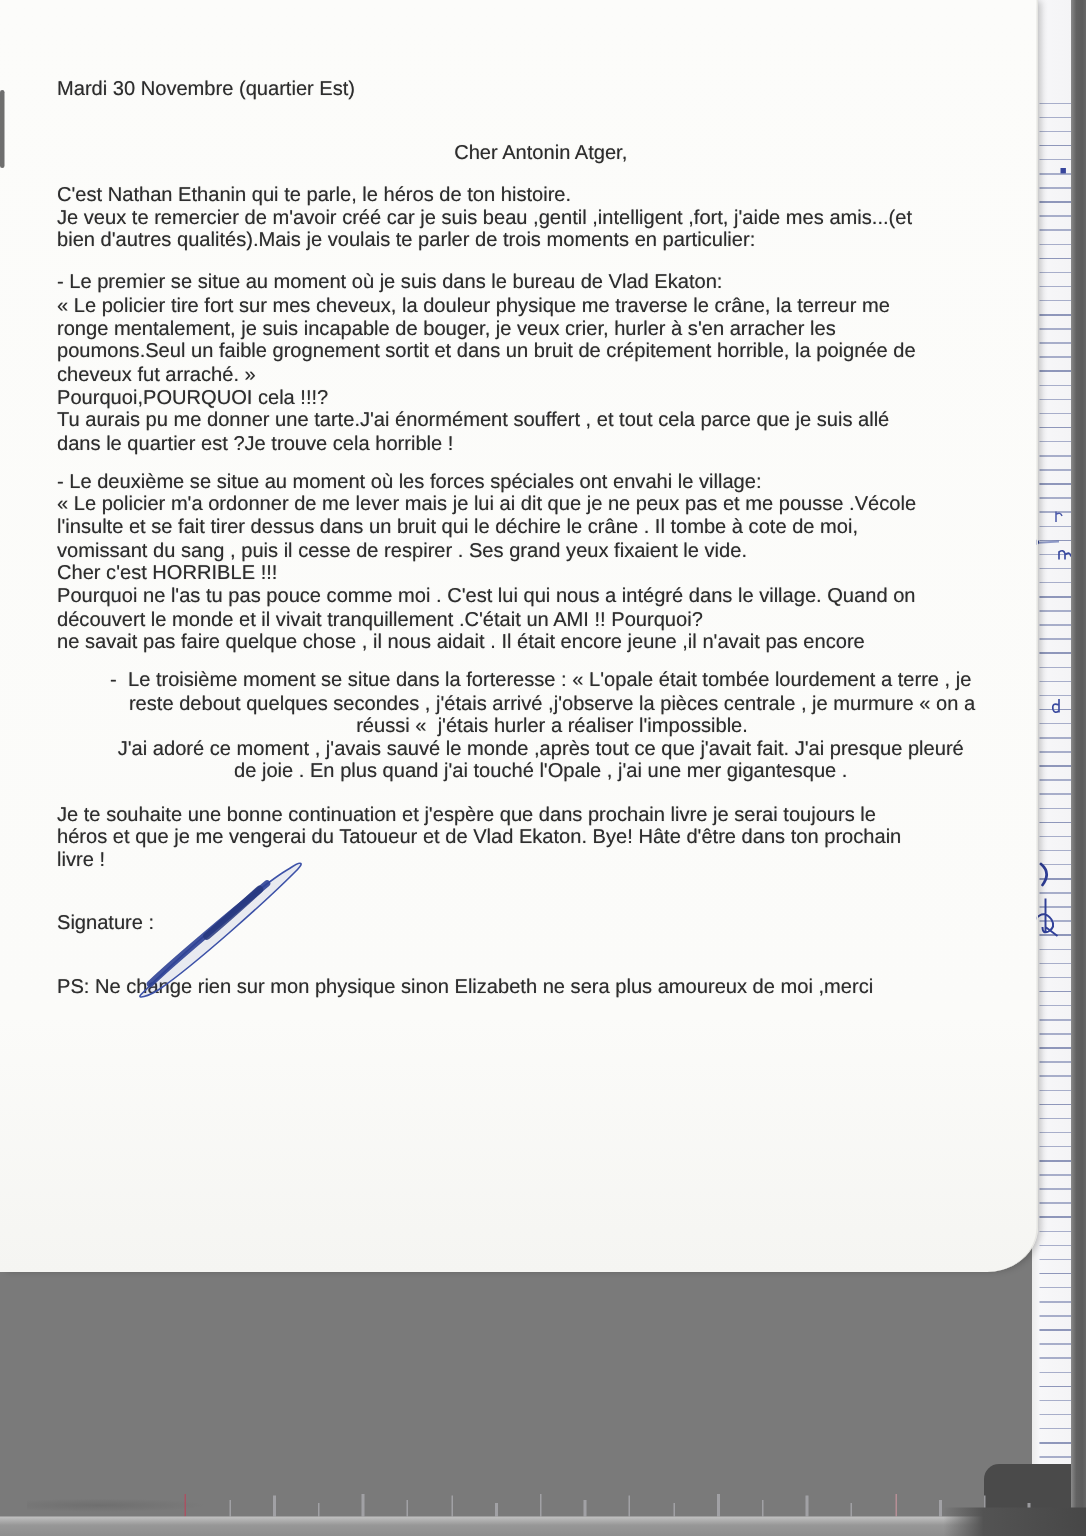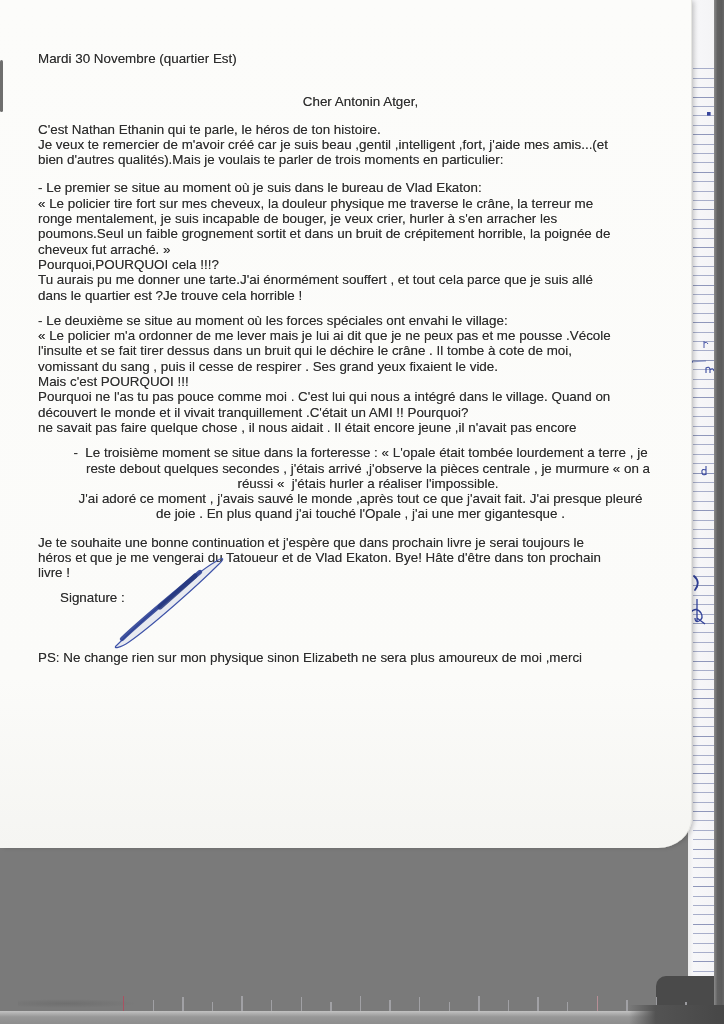--- a/index.html
+++ b/index.html
@@ -42,21 +42,21 @@
   .block{margin-top:12px;}
   [data-block="date"]{margin-top:0;}
   [data-block="salutation"]{margin-top:28px;text-align:center;}
   [data-block="intro"]{margin-top:12px;}
   [data-block="moment-1"]{margin-top:13px;}
   [data-block="moment-2"]{margin-top:10px;}
   [data-block="moment-3"]{margin-top:10px;text-align:center;}
   [data-block="closing"]{margin-top:13px;}
   [data-block="ps"]{margin-top:69px;}
 
-  .signature-area{position:absolute;left:38px;top:590px;width:260px;height:70px;margin-left:22px;}
+  .signature-area{position:absolute;left:38px;top:607px;width:260px;height:70px;}
   .signature-label{position:absolute;left:0;top:0;color:#2d2d2d;font-size:13.4px;
     line-height:15.3px;text-shadow:0 0 .5px rgba(45,45,45,.55);white-space:pre;}
   .signature-stroke{position:absolute;left:48px;top:-36px;}
 
   
   .tick-layer{position:absolute;left:0;top:994px;width:724px;height:17px;}
   .tick{position:absolute;bottom:0;width:1.4px;background:#a8a8ad;opacity:.85;}
 
   
   .ink{position:absolute;}
@@ -118,21 +118,21 @@
         <div class="line">cheveux fut arraché. »</div>
         <div class="line">Pourquoi,POURQUOI cela !!!?</div>
         <div class="line">Tu aurais pu me donner une tarte.J'ai énormément souffert , et tout cela parce que je suis allé</div>
         <div class="line">dans le quartier est ?Je trouve cela horrible !</div>
       </div>
       <div class="block" data-block="moment-2">
         <div class="line">- Le deuxième se situe au moment où les forces spéciales ont envahi le village:</div>
         <div class="line">« Le policier m'a ordonner de me lever mais je lui ai dit que je ne peux pas et me pousse .Vécole</div>
         <div class="line">l'insulte et se fait tirer dessus dans un bruit qui le déchire le crâne . Il tombe à cote de moi,</div>
         <div class="line">vomissant du sang , puis il cesse de respirer . Ses grand yeux fixaient le vide.</div>
-        <div class="line">Mais c'est POURQUOI !!!</div>
+        <div class="line">Cher c'est HORRIBLE !!!</div>
         <div class="line">Pourquoi ne l'as tu pas pouce comme moi . C'est lui qui nous a intégré dans le village. Quand on</div>
         <div class="line">découvert le monde et il vivait tranquillement .C'était un AMI !! Pourquoi?</div>
         <div class="line">ne savait pas faire quelque chose , il nous aidait . Il était encore jeune ,il n'avait pas encore</div>
       </div>
       <div class="block" data-block="moment-3">
         <div class="line">-  Le troisième moment se situe dans la forteresse : « L'opale était tombée lourdement a terre , je</div>
         <div class="line indent">reste debout quelques secondes , j'étais arrivé ,j'observe la pièces centrale , je murmure « on a</div>
         <div class="line indent">réussi «  j'étais hurler a réaliser l'impossible.</div>
         <div class="line">J'ai adoré ce moment , j'avais sauvé le monde ,après tout ce que j'avait fait. J'ai presque pleuré</div>
         <div class="line">de joie . En plus quand j'ai touché l'Opale , j'ai une mer gigantesque .</div>

